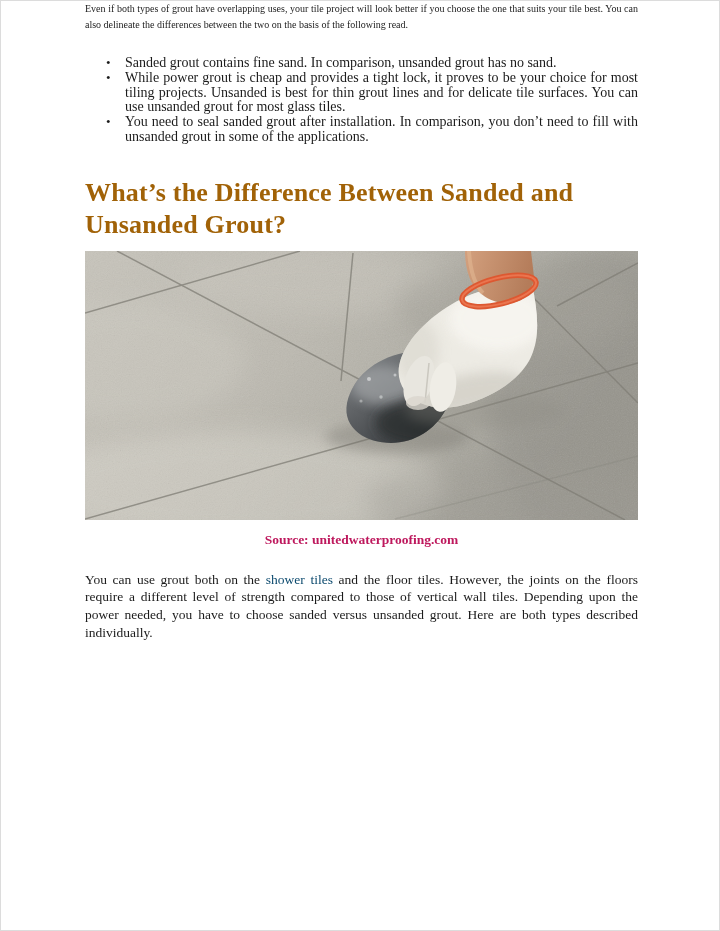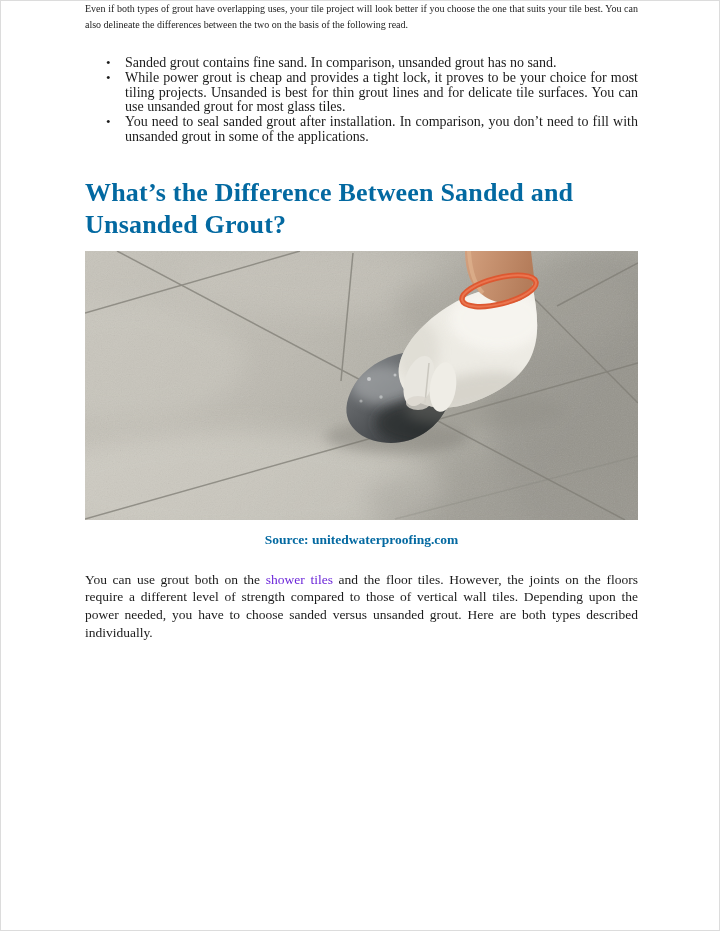--- a/index.html
+++ b/index.html
@@ -20,37 +20,37 @@
   .bullet-dot {
     flex: 0 0 9px; font-size: 13px; line-height: 14.8px;
     color: #1b1b1b; margin-right: 10px;
   }
   .bullet-text { font-size: 14px; line-height: 14.8px; text-align: justify; flex: 1; }
   .p2 { margin-top: 23px; font-size: 13.5px; line-height: 15.8px; }
   h1.article-heading {
     margin: 32px 0 0 0;
     font-size: 26px; line-height: 32px;
     font-weight: bold;
-    color: #0369a1;
+    color: #a16207;
     letter-spacing: 0.2px;
     text-align: left;
   }
   figure { margin: 10px 0 0 0; padding: 0; width: 553px; }
   figure svg { display: block; }
   .caption {
     margin-top: 12px;
     width: 553px;
     text-align: center;
     font-weight: bold;
     font-size: 13.5px;
     line-height: 16px;
-    color: #0369a1;
+    color: #be185d;
   }
   .p3 { margin-top: 23px; font-size: 13.5px; line-height: 17.6px; }
-  a.inline-link { color: #6d28d9; text-decoration: none; cursor: pointer; }
+  a.inline-link { color: #0c4a6e; text-decoration: none; cursor: pointer; }
 </style>
 </head>
 <body>
 
 <div class="content">
 
   <p class="p1">Even if both types of grout have overlapping uses, your tile project will look better if you choose the one that suits your tile best. You can also delineate the differences between the two on the basis of the following read.</p>
 
   <div class="bullet-list">
     <div class="bullet-item">

